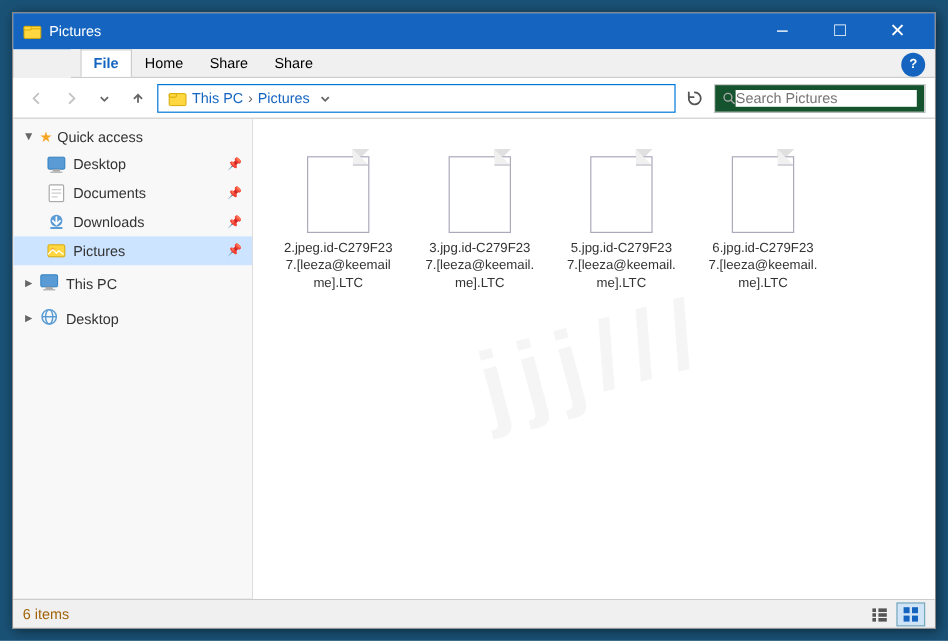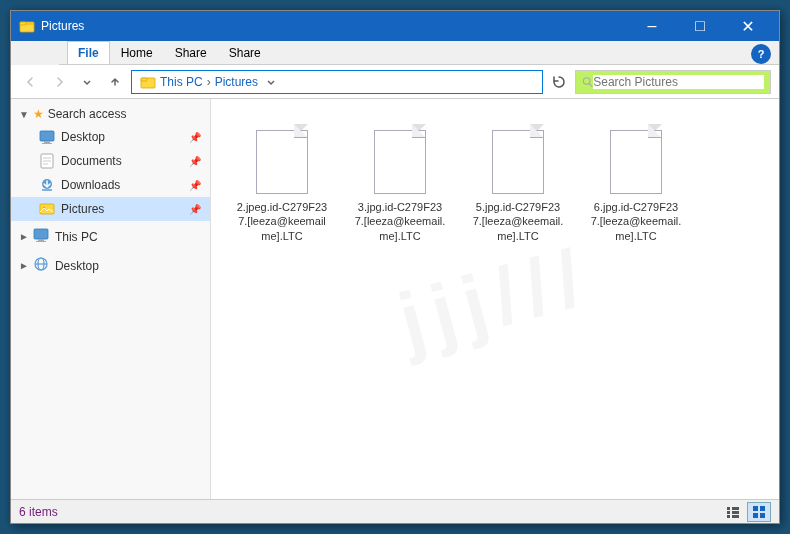--- a/index.html
+++ b/index.html
@@ -17,21 +17,21 @@
     .ribbon-tab { padding: 4px 10px; font-size: 12px; cursor: pointer; border: 1px solid transparent; border-bottom: none; }
     .ribbon-tab.active { background: white; border-color: #ccc; color: #1565c0; font-weight: bold; }
     
     .address-bar { background: white; border-bottom: 1px solid #ccc; display: flex; align-items: center; height: 34px; padding: 4px 8px; gap: 4px; flex-shrink: 0; }
     .nav-btn { width: 24px; height: 24px; border: 1px solid transparent; background: transparent; cursor: pointer; display: flex; align-items: center; justify-content: center; border-radius: 2px; }
     .nav-btn.disabled { opacity: 0.4; cursor: default; }
     .address-path { flex: 1; height: 24px; border: 1px solid #0078d7; background: white; display: flex; align-items: center; padding: 0 8px; gap: 4px; font-size: 12px; cursor: pointer; }
     .path-sep { color: #666; }
     .path-part { color: #1565c0; }
     .refresh-btn { width: 24px; height: 24px; border: 1px solid transparent; background: transparent; cursor: pointer; display: flex; align-items: center; justify-content: center; }
-    .search-box { width: 196px; height: 24px; border: 1px solid #ccc; display: flex; align-items: center; padding: 0 6px; gap: 0; background: #bef264; }
+    .search-box { width: 176px; height: 24px; border: 1px solid #ccc; display: flex; align-items: center; padding: 0 6px; gap: 0; background: #14532d; }
     .search-box input { border: none; outline: none; font-size: 12px; width: 100%; color: #aaa; }
     
     .main-area { display: flex; flex: 1; overflow: hidden; }
     
     .sidebar { width: 200px; background: #f8f8f8; border-right: 1px solid #ddd; overflow-y: auto; flex-shrink: 0; padding: 4px 0; }
     .sidebar-section { margin-bottom: 2px; }
     .sidebar-header { display: flex; align-items: center; padding: 4px 8px; font-size: 12px; font-weight: normal; cursor: pointer; color: #333; }
     .sidebar-chevron { margin-right: 4px; font-size: 10px; color: #666; }
     .sidebar-header-icon { margin-right: 6px; }
     .sidebar-item { display: flex; align-items: center; padding: 4px 8px 4px 28px; font-size: 12px; cursor: pointer; color: #333; position: relative; }
@@ -41,21 +41,21 @@
     
     .file-area { flex: 1; background: white; overflow-y: auto; padding: 16px; display: flex; flex-wrap: wrap; gap: 8px; align-content: flex-start; position: relative; }
     .watermark { position: absolute; top: 0; left: 0; right: 0; bottom: 0; display: flex; align-items: center; justify-content: center; opacity: 0.08; font-size: 80px; font-weight: bold; color: #888; pointer-events: none; letter-spacing: 10px; transform: rotate(-15deg); }
     .file-item { width: 110px; display: flex; flex-direction: column; align-items: center; padding: 8px; cursor: pointer; border: 1px solid transparent; border-radius: 2px; }
     .file-icon { width: 60px; height: 70px; position: relative; margin-bottom: 6px; }
     .file-icon-body { width: 52px; height: 64px; background: white; border: 1.5px solid #aab; position: absolute; bottom: 0; left: 4px; }
     .file-icon-corner { width: 14px; height: 14px; background: #f0f0f0; border-right: 1.5px solid #aab; border-bottom: 1.5px solid #aab; position: absolute; top: 0; right: 4px; clip-path: polygon(0 0, 100% 100%, 0 100%); }
     .file-icon-fold { width: 0; height: 0; border-left: 14px solid #e0e0e0; border-bottom: 14px solid transparent; position: absolute; top: 0; right: 4px; }
     .file-name { font-size: 11px; text-align: center; color: #333; word-break: break-all; line-height: 1.3; }
     
-    .status-bar { background: #f0f0f0; border-top: 1px solid #ccc; height: 24px; display: flex; align-items: center; padding: 0 8px; font-size: 12px; color: #701a75; flex-shrink: 0; }
+    .status-bar { background: #f0f0f0; border-top: 1px solid #ccc; height: 24px; display: flex; align-items: center; padding: 0 8px; font-size: 12px; color: #a16207; flex-shrink: 0; }
     .status-right { margin-left: auto; display: flex; gap: 2px; }
     .view-btn { width: 24px; height: 20px; border: 1px solid transparent; background: transparent; cursor: pointer; display: flex; align-items: center; justify-content: center; }
     .view-btn.active { background: #d0e4f7; border-color: #7ab; }
   </style>
 </head>
 <body>
 
 <div class="window">
 
   <div class="title-bar">
@@ -133,21 +133,21 @@
   </div>
 
   <div class="main-area">
 
     <div class="sidebar">
 
       <div class="sidebar-section">
         <div class="sidebar-header">
           <span class="sidebar-chevron">▼</span>
           <span style="color:#f5a623;margin-right:4px;">★</span>
-          <span>Search access</span>
+          <span>Quick access</span>
         </div>
         <div class="sidebar-item">
           <span class="sidebar-item-icon">
             <svg width="16" height="16" viewBox="0 0 16 16">
                 <rect x="1" y="2" width="14" height="10" rx="1" fill="#5b9bd5" stroke="#2b7cbd" stroke-width="0.8"></rect>
                 <rect x="5" y="12" width="6" height="2" fill="#aaa"></rect>
                 <rect x="3" y="14" width="10" height="1" fill="#aaa"></rect>
               </svg>
           </span>
           <span>Desktop</span>

